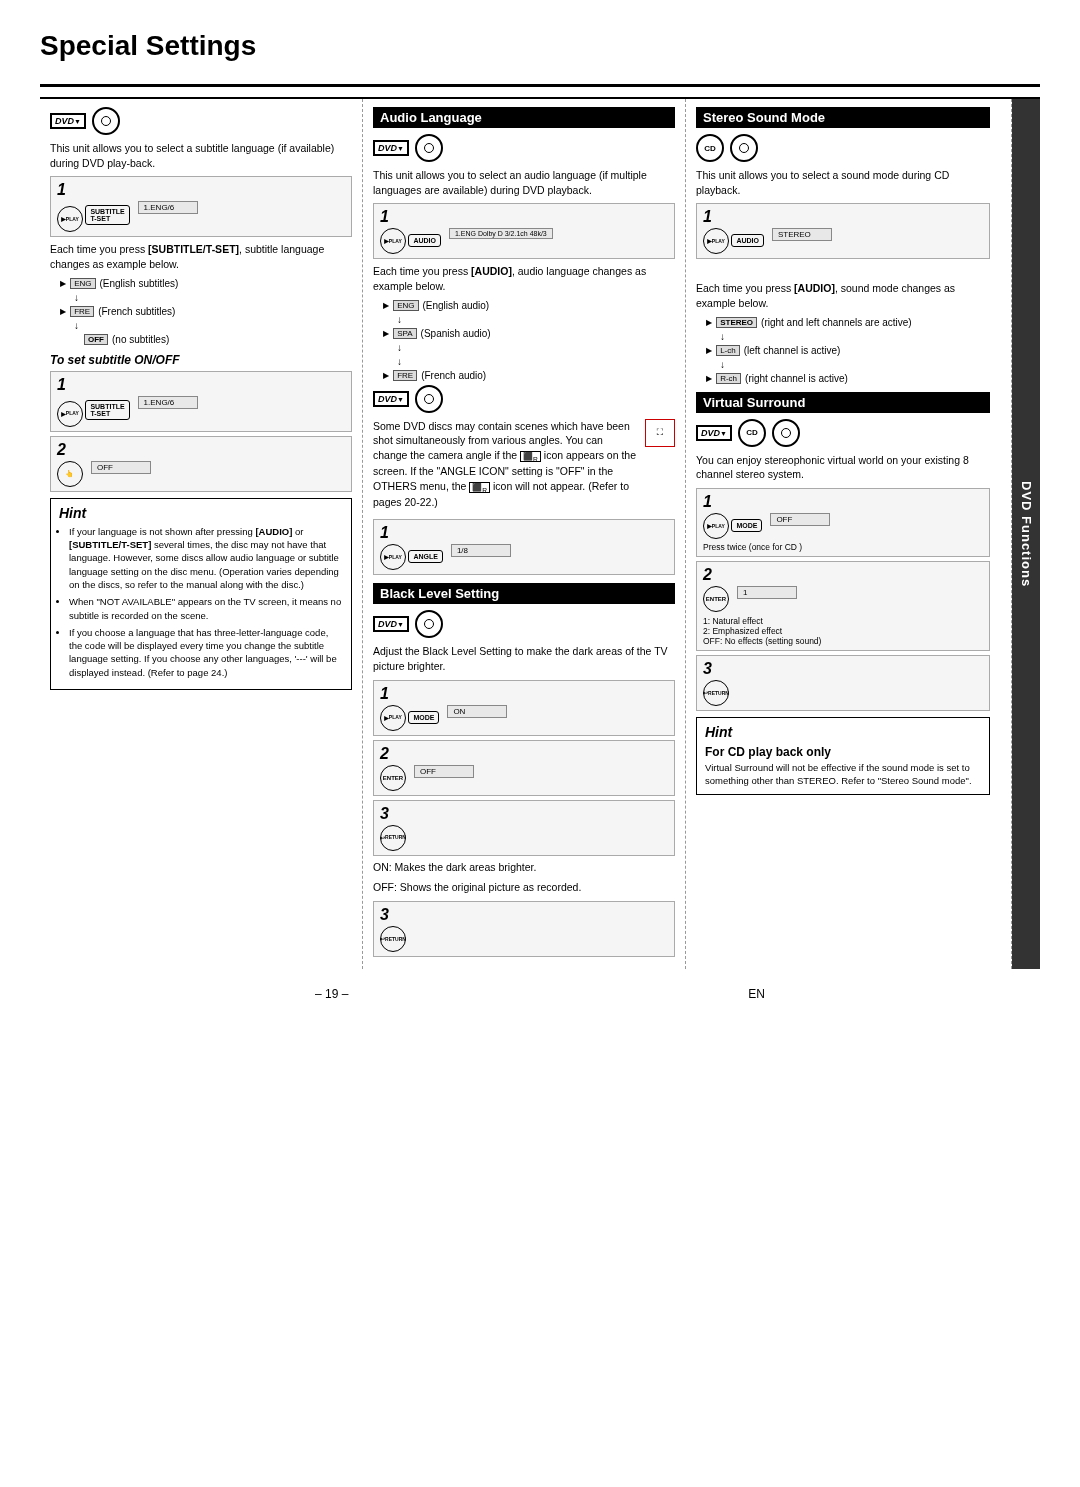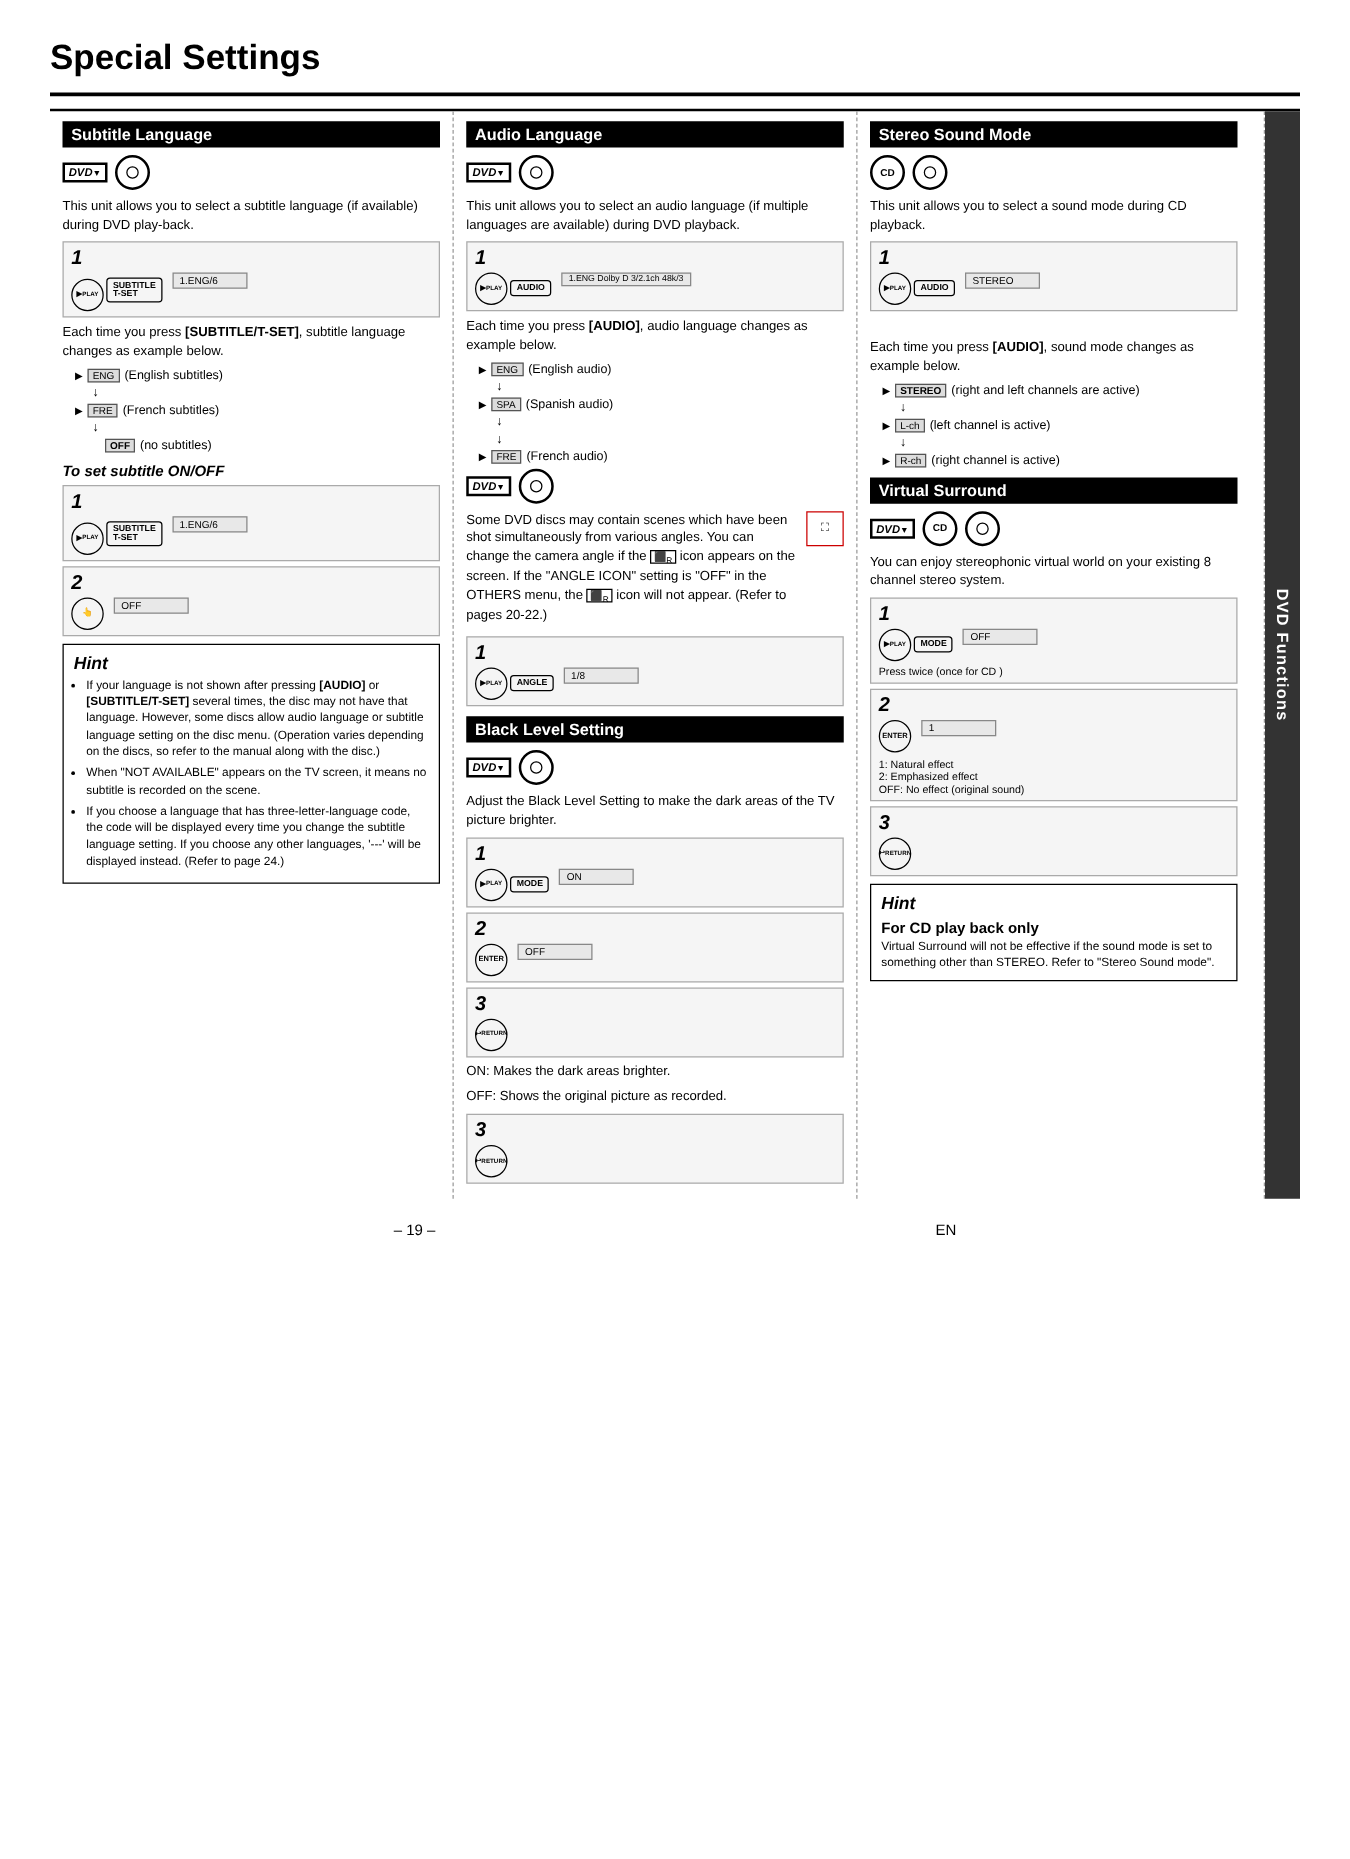--- a/index.html
+++ b/index.html
@@ -10,21 +10,21 @@
       color: #000;
       width: 1080px;
       min-height: 1487px;
       padding: 30px 40px;
     }
     h1.page-title {
       font-size: 28px;
       font-weight: bold;
       margin-bottom: 10px;
       border-bottom: 3px solid #000;
-      padding-bottom: 12px;
+      padding-bottom: 22px;
     }
     .columns-wrapper {
       display: flex;
       gap: 0;
       border-top: 2px solid #000;
     }
     .col {
       flex: 1;
       border-right: 1px dashed #999;
       padding: 8px 10px;
@@ -204,21 +204,20 @@
     }
   </style>
 </head>
 <body>
 
 <h1 class="page-title">Special Settings</h1>
 
 <div class="columns-wrapper">
 
   <div class="col">
-    <div class="section-header">Subtitle Language</div>
     <div class="icon-row">
       <span class="dvd-badge"><span style="font-style:italic;font-weight:bold;font-size:9px;">DVD</span><span style="font-size:7px;">▼</span></span>
       <span class="disc-icon"></span>
     </div>
     <p class="desc">This unit allows you to select a subtitle language (if available) during DVD play-back.</p>
 
     <div class="small-diagram">
       <span class="step-num">1</span>
       <div class="diagram-inner">
         <div>
@@ -444,21 +443,21 @@
 
       <div class="small-diagram">
         <span class="step-num">2</span>
         <div class="diagram-inner">
           <div class="remote-btn" style="font-size:6px;">ENTER</div>
           <div class="display-screen">1</div>
         </div>
         <ul style="font-size:8.5px;list-style:none;margin-top:4px;">
           <li>1: Natural effect</li>
           <li>2: Emphasized effect</li>
-          <li>OFF: No effect (original sound)</li>
+          <li>OFF: No effects (setting sound)</li>
         </ul>
       </div>
 
       <div class="small-diagram">
         <span class="step-num">3</span>
         <div class="diagram-inner">
           <div class="remote-btn" style="font-size:6px;">↩<br><span style="font-size:5px;">RETURN</span></div>
         </div>
       </div>
 

